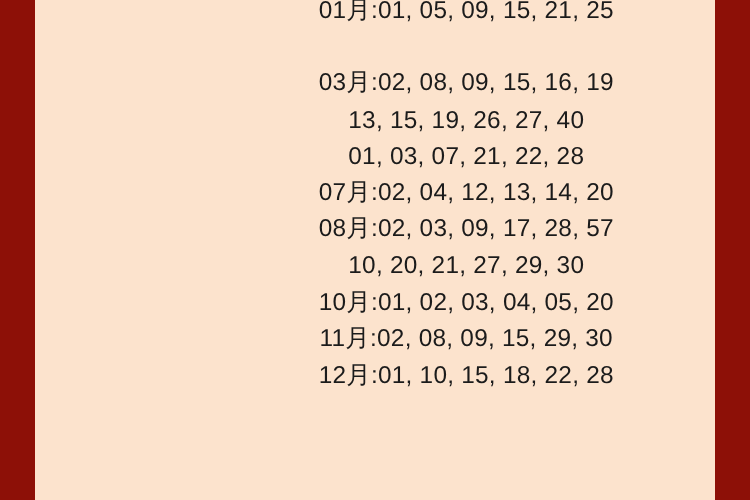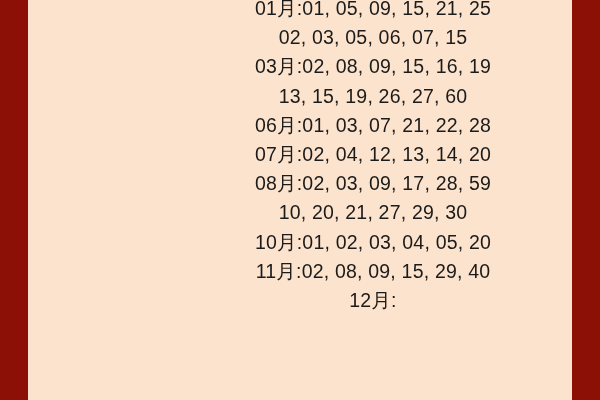--- a/index.html
+++ b/index.html
@@ -74,70 +74,69 @@
     <ul class="list">
 
       <li class="row">
         <span class="row-indent"></span>
         <span class="label">01月:</span>
         <span class="values">01,  05,  09,  15,  21,  25</span>
       </li>
 
       <li class="row">
         <span class="row-indent"></span>
-        <span class="values">02,  03,  05,  06,  07,  15</span>
       </li>
 
       <li class="row">
         <span class="row-indent"></span>
         <span class="label">03月:</span>
         <span class="values">02,  08,  09,  15,  16,  19</span>
       </li>
 
       <li class="row">
         <span class="row-indent"></span>
-        <span class="values">13,  15,  19,  26,  27,  60</span>
+        <span class="values">13,  15,  19,  26,  27,  40</span>
       </li>
 
 
       <li class="row">
         <span class="row-indent"></span>
-        <span class="label">06月:</span>
         <span class="values">01,  03,  07,  21,  22,  28</span>
       </li>
 
       <li class="row">
         <span class="row-indent"></span>
         <span class="label">07月:</span>
         <span class="values">02,  04,  12,  13,  14,  20</span>
       </li>
 
       <li class="row">
         <span class="row-indent"></span>
         <span class="label">08月:</span>
-        <span class="values">02,  03,  09,  17,  28,  59</span>
+        <span class="values">02,  03,  09,  17,  28,  57</span>
       </li>
 
       <li class="row">
         <span class="row-indent"></span>
         <span class="values">10,  20,  21,  27,  29,  30</span>
       </li>
 
       <li class="row">
         <span class="row-indent"></span>
         <span class="label">10月:</span>
         <span class="values">01,  02,  03,  04,  05,  20</span>
       </li>
 
       <li class="row">
         <span class="row-indent"></span>
         <span class="label">11月:</span>
-        <span class="values">02,  08,  09,  15,  29,  40</span>
+        <span class="values">02,  08,  09,  15,  29,  30</span>
       </li>
 
       <li class="row">
         <span class="row-indent"></span>
         <span class="label">12月:</span>
+        <span class="values">01,  10,  15,  18,  22,  28</span>
       </li>
 
     </ul>
   </div>
 </div>
 
 </body></html>

